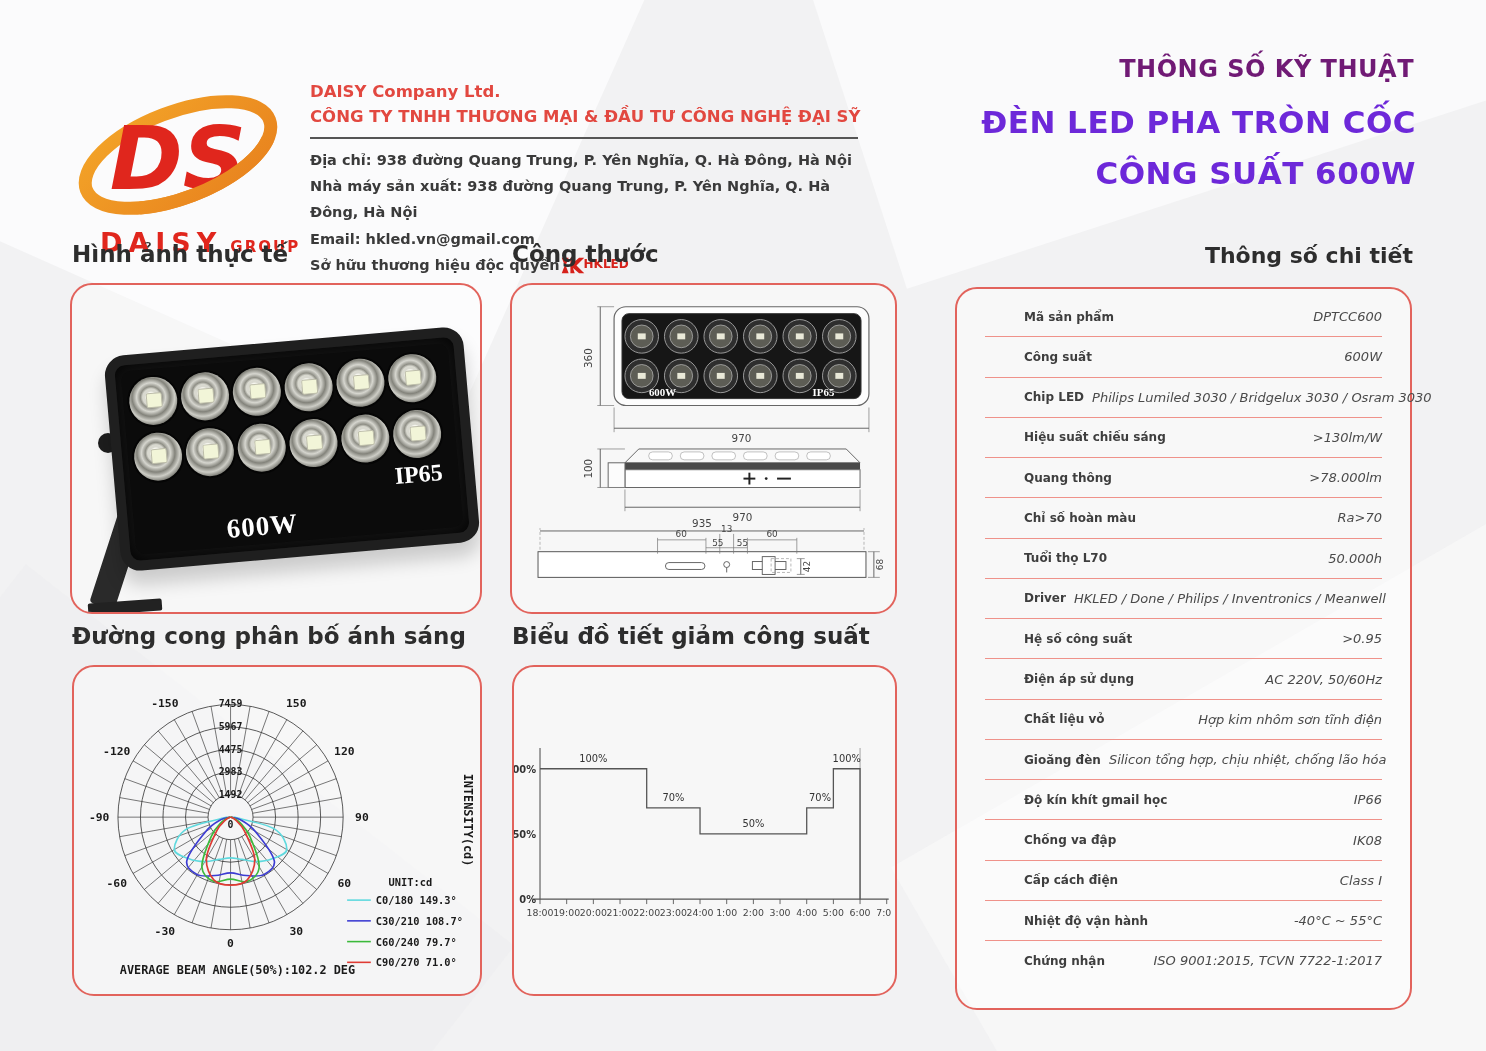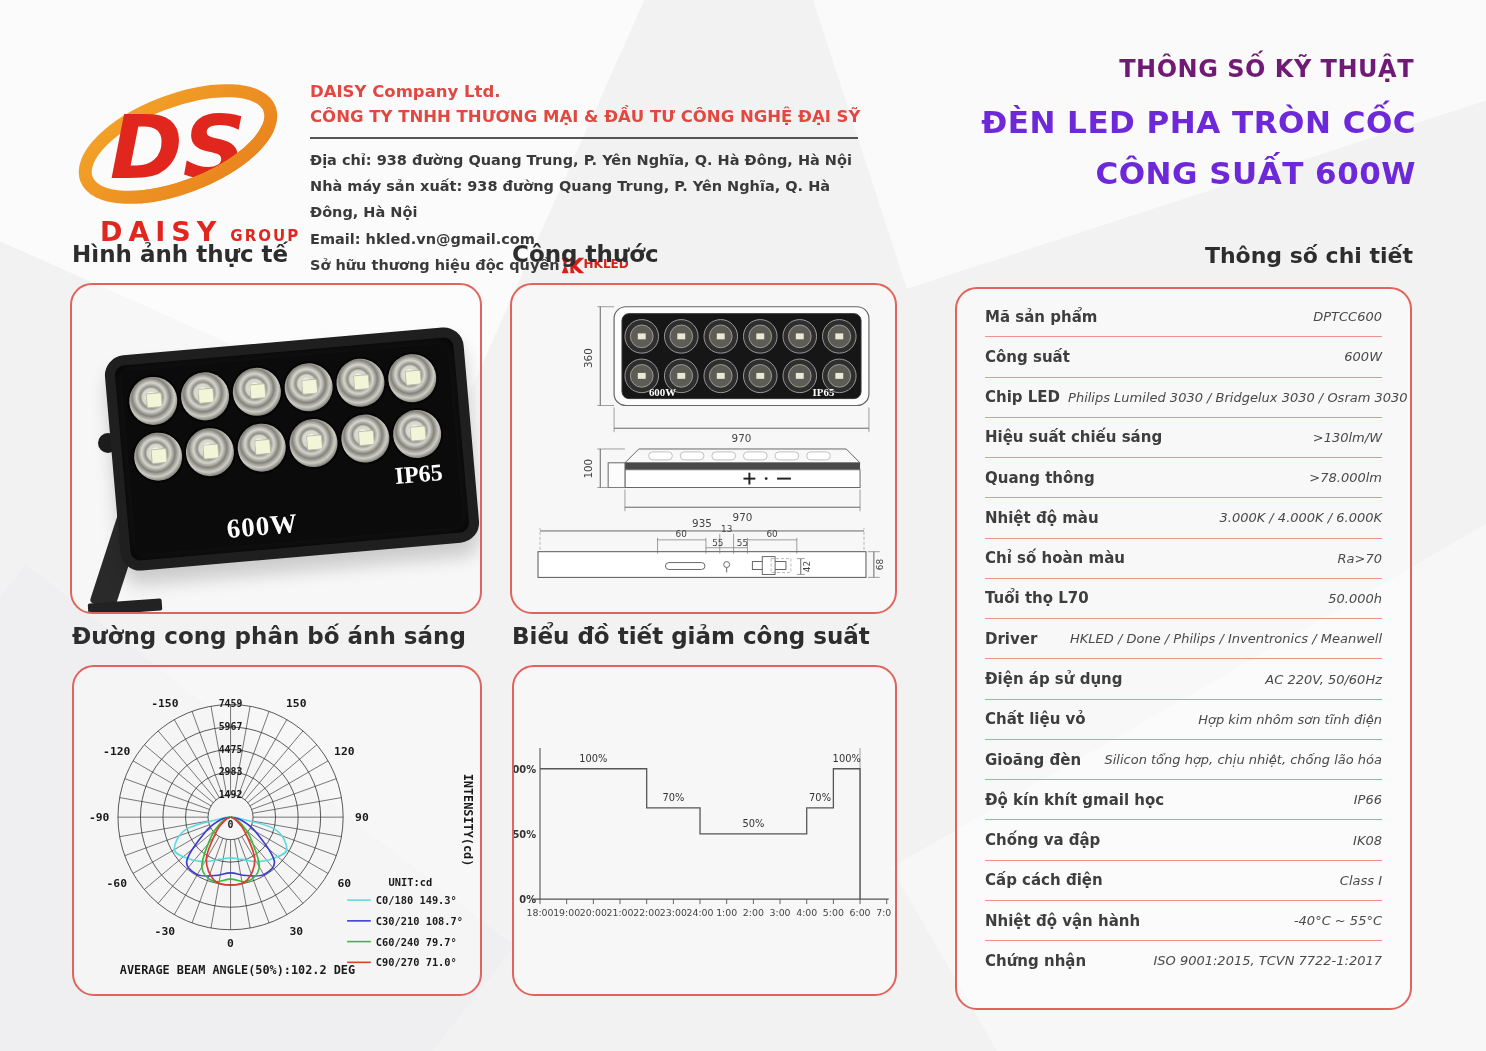--- a/index.html
+++ b/index.html
@@ -1,20 +1,20 @@
 <!DOCTYPE html>
 <html><head>
 <meta charset="utf-8">
 <style>
   html,body{margin:0;padding:0;}
   body{width:1486px;height:1051px;position:relative;background:#f2f2f3;font-family:"DejaVu Sans",sans-serif;overflow:hidden;}
   .bgshape{position:absolute;z-index:0;}
   .page{position:absolute;inset:0;z-index:1;}
   
-  .logo-block{position:absolute;left:72px;top:82px;width:230px;}
+  .logo-block{position:absolute;left:72px;top:93px;width:230px;}
   .daisy-line{margin-top:2px;display:flex;align-items:baseline;padding-left:28px;}
   .daisy-word{font-size:27px;font-weight:bold;color:#e0261d;letter-spacing:6px;}
   .group-word{font-size:15px;font-weight:bold;color:#e0261d;letter-spacing:2px;margin-left:8px;}
   .company-block{position:absolute;left:310px;top:80px;width:570px;}
   .co-name{font-size:16.5px;font-weight:bold;color:#e24840;line-height:1.5;}
   .co-rule{border:none;border-top:2px solid #555;margin:7px 0 8px 0;width:548px;}
   .co-line{font-size:14.5px;font-weight:bold;color:#3a3a3a;line-height:1.82;}
   .brand-line{display:flex;align-items:center;}
   .hkled-word{font-size:12px;font-weight:bold;color:#d6211a;margin-left:-2px;}
   .doc-title{position:absolute;right:72px;top:55px;font-size:24px;font-weight:bold;color:#701a75;text-align:right;letter-spacing:.5px;}
@@ -28,21 +28,21 @@
   
   .rbox{position:absolute;border:2px solid #e2635c;border-radius:22px;background:rgba(255,255,255,.38);}
   .box-photo{left:70px;top:283px;width:408px;height:327px;}
   .box-dims{left:510px;top:283px;width:383px;height:327px;}
   .box-polar{left:72px;top:665px;width:406px;height:327px;}
   .box-derate{left:512px;top:665px;width:381px;height:327px;}
   .box-table{left:955px;top:287px;width:457px;height:723px;padding:8px 28px;box-sizing:border-box;background:rgba(255,255,255,.45);}
   
   .spec-row{height:39.27px;display:flex;align-items:center;justify-content:space-between;border-bottom:1.5px solid #ef928a;gap:8px;}
   .spec-row:last-child{border-bottom:none;}
-  .spec-label{font-size:15px;font-weight:bold;color:#3e3e3e;white-space:nowrap;}
+  .spec-label{font-size:12px;font-weight:bold;color:#3e3e3e;white-space:nowrap;margin-left:39px;}
   .spec-value{font-size:13px;font-style:italic;color:#4a4a4a;white-space:nowrap;}
   
   .lamp-wrap{position:absolute;inset:0;overflow:hidden;border-radius:20px;}
   .lamp-strut{position:absolute;left:34px;top:212px;width:26px;height:112px;background:#2a2a2a;border-radius:4px;transform:rotate(18deg);}
   .lamp-foot{position:absolute;left:16px;top:316px;width:74px;height:12px;background:#222;transform:rotate(-4deg);border-radius:2px;}
   .lamp-pivot{position:absolute;left:26px;top:148px;width:20px;height:20px;background:#1d1d1d;border-radius:50%;}
   .lamp-body{position:absolute;left:40px;top:56px;width:340px;height:196px;background:#161616;border:10px solid #1f1f1f;border-radius:20px;transform:rotate(-5deg);box-shadow:0 14px 18px rgba(0,0,0,.18), inset 0 0 22px #000;}
   .lamp-face{position:absolute;inset:6px;background:#0b0b0b;border-radius:10px;}
   .led-grid{position:absolute;left:6px;top:8px;display:grid;grid-template-columns:repeat(6,48px);grid-template-rows:repeat(2,48px);column-gap:4px;row-gap:8px;}
   .led{width:48px;height:48px;border-radius:50%;background:radial-gradient(circle at 46% 42%, #f6f6ef 0 13%, #d9d9d0 16% 22%, #8f8f86 28%, #d6d6cf 38%, #83837b 50%, #cdcdc6 62%, #6f6f68 76%, #c6c6bf 88%, #5d5d57 100%);position:relative;box-shadow:0 0 0 2px #050505;}
@@ -404,36 +404,36 @@
       </div>
       <div class="spec-row">
         <span class="spec-label">Hiệu suất chiếu sáng</span>
         <span class="spec-value">&gt;130lm/W</span>
       </div>
       <div class="spec-row">
         <span class="spec-label">Quang thông</span>
         <span class="spec-value">&gt;78.000lm</span>
       </div>
       <div class="spec-row">
-        <span class="spec-label">Nhiệt độ màu</span>
-        <span class="spec-value">3.000K / 4.000K / 6.000K</span>
-      </div>
-      <div class="spec-row">
         <span class="spec-label">Chỉ số hoàn màu</span>
         <span class="spec-value">Ra&gt;70</span>
       </div>
       <div class="spec-row">
         <span class="spec-label">Tuổi thọ L70</span>
         <span class="spec-value">50.000h</span>
       </div>
       <div class="spec-row">
         <span class="spec-label">Driver</span>
         <span class="spec-value">HKLED / Done / Philips / Inventronics / Meanwell</span>
       </div>
       <div class="spec-row">
+        <span class="spec-label">Hệ số công suất</span>
+        <span class="spec-value">&gt;0.95</span>
+      </div>
+      <div class="spec-row">
         <span class="spec-label">Điện áp sử dụng</span>
         <span class="spec-value">AC 220V, 50/60Hz</span>
       </div>
       <div class="spec-row">
         <span class="spec-label">Chất liệu vỏ</span>
         <span class="spec-value">Hợp kim nhôm sơn tĩnh điện</span>
       </div>
       <div class="spec-row">
         <span class="spec-label">Gioăng đèn</span>
         <span class="spec-value">Silicon tổng hợp, chịu nhiệt, chống lão hóa</span>

